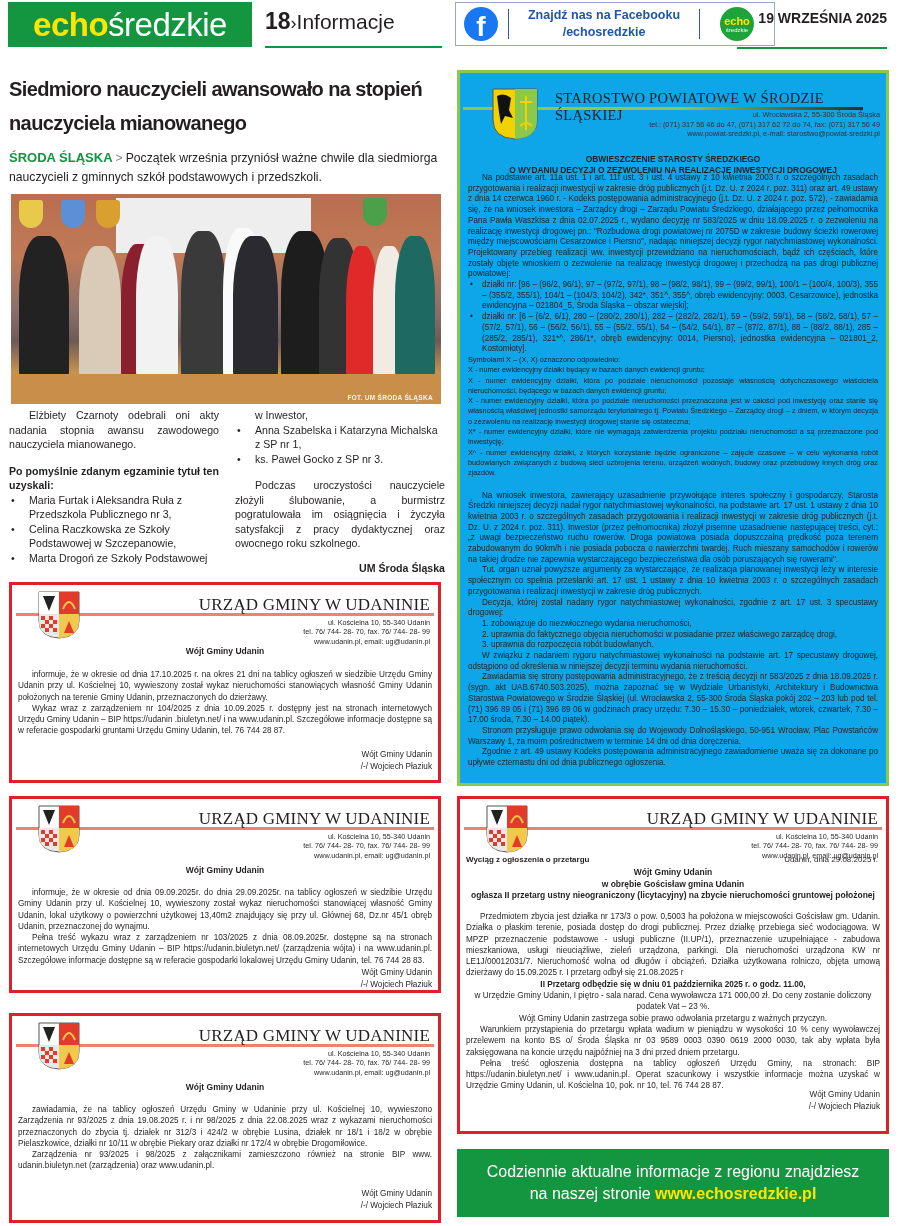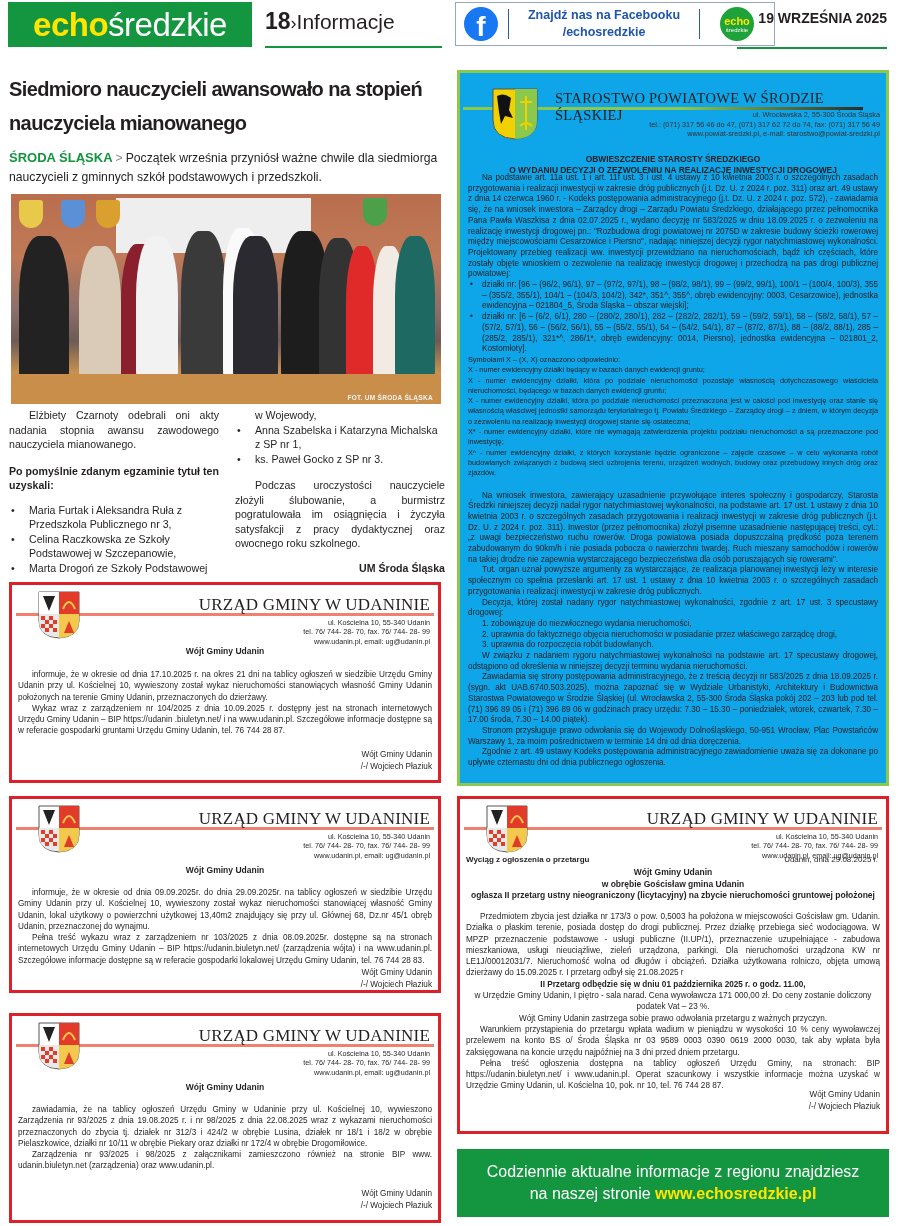--- a/index.html
+++ b/index.html
@@ -34,21 +34,21 @@
   .photo .wall-screen { position: absolute; left: 105px; top: 4px; width: 195px; height: 55px; background: #eeeeee; }
   .photo .shield { position: absolute; width: 24px; height: 28px; border-radius: 3px 3px 12px 12px; }
   .photo .person { position: absolute; bottom: 18px; border-radius: 40% 40% 10% 10%; }
   .photo .floor { position: absolute; left: 0; bottom: 0; width: 100%; height: 30px; background: #c98e4a; }
   .photo .credit { position: absolute; right: 8px; bottom: 3px; color: #f2f2f2; font-size: 6.5px; font-weight: bold; letter-spacing: 0.3px; }
   .cols { position: absolute; left: 9px; top: 408px; width: 436px; display: flex; gap: 16px; font-size: 10.6px; line-height: 14.5px; }
   .col { width: 210px; }
   .col p { text-align: justify; }
   .col .indent { text-indent: 20px; }
   .col .bold { font-weight: bold; margin-top: 12px; }
-  .col ul { list-style: none; margin-top: 10px; }
+  .col ul { list-style: none; }
   .col li { position: relative; padding-left: 20px; }
   .col li::before { content: "•"; position: absolute; left: 2px; }
   .col .sign { text-align: right; font-weight: bold; margin-top: 10px; }
 
   
   .notice { position: absolute; border: 3px solid #dc2128; background: #fff; font-family: "Liberation Sans Narrow", "Liberation Sans", sans-serif; }
   .notice .crest { position: absolute; left: 26px; top: 6px; width: 42px; height: 48px; }
   .notice .hline { position: absolute; left: 4px; top: 28px; right: 4px; height: 3px; background: #f0816f; }
   .notice .title { position: absolute; right: 8px; top: 10px; font-family: "Liberation Serif", "DejaVu Serif", serif; font-size: 17px; letter-spacing: 0.2px; }
   .notice .addr { position: absolute; right: 8px; top: 33px; text-align: right; font-size: 7.2px; line-height: 9.3px; font-family: "Liberation Sans", sans-serif; }
@@ -134,21 +134,21 @@
   <div class="col">
     <p class="indent">Elżbiety Czarnoty odebrali oni akty nadania stopnia awansu zawodowego nauczyciela mianowanego.</p>
     <p class="bold">Po pomyślnie zdanym egzaminie tytuł ten uzyskali:</p>
     <ul>
       <li>Maria Furtak i Aleksandra Ruła z Przedszkola Publicznego nr 3,</li>
       <li>Celina Raczkowska ze Szkoły Podstawowej w Szczepanowie,</li>
       <li>Marta Drogoń ze Szkoły Podstawowej</li>
     </ul>
   </div>
   <div class="col">
-    <p style="padding-left:20px;">w Wojewody,</p>
+    <p style="padding-left:20px;">w Inwestor,</p>
     <ul style="margin-top:0;">
       <li>Anna Szabelska i Katarzyna Michalska z SP nr 1,</li>
       <li>ks. Paweł Gocko z SP nr 3.</li>
     </ul>
     <p class="indent" style="margin-top:12px;">Podczas uroczystości nauczyciele złożyli ślubowanie, a burmistrz pogratulowała im osiągnięcia i życzyła satysfakcji z pracy dydaktycznej oraz owocnego roku szkolnego.</p>
     <p class="sign">UM Środa Śląska</p>
   </div>
 </div>
 
 <div class="notice" style="left:9px;top:582px;width:432px;height:201px;">

